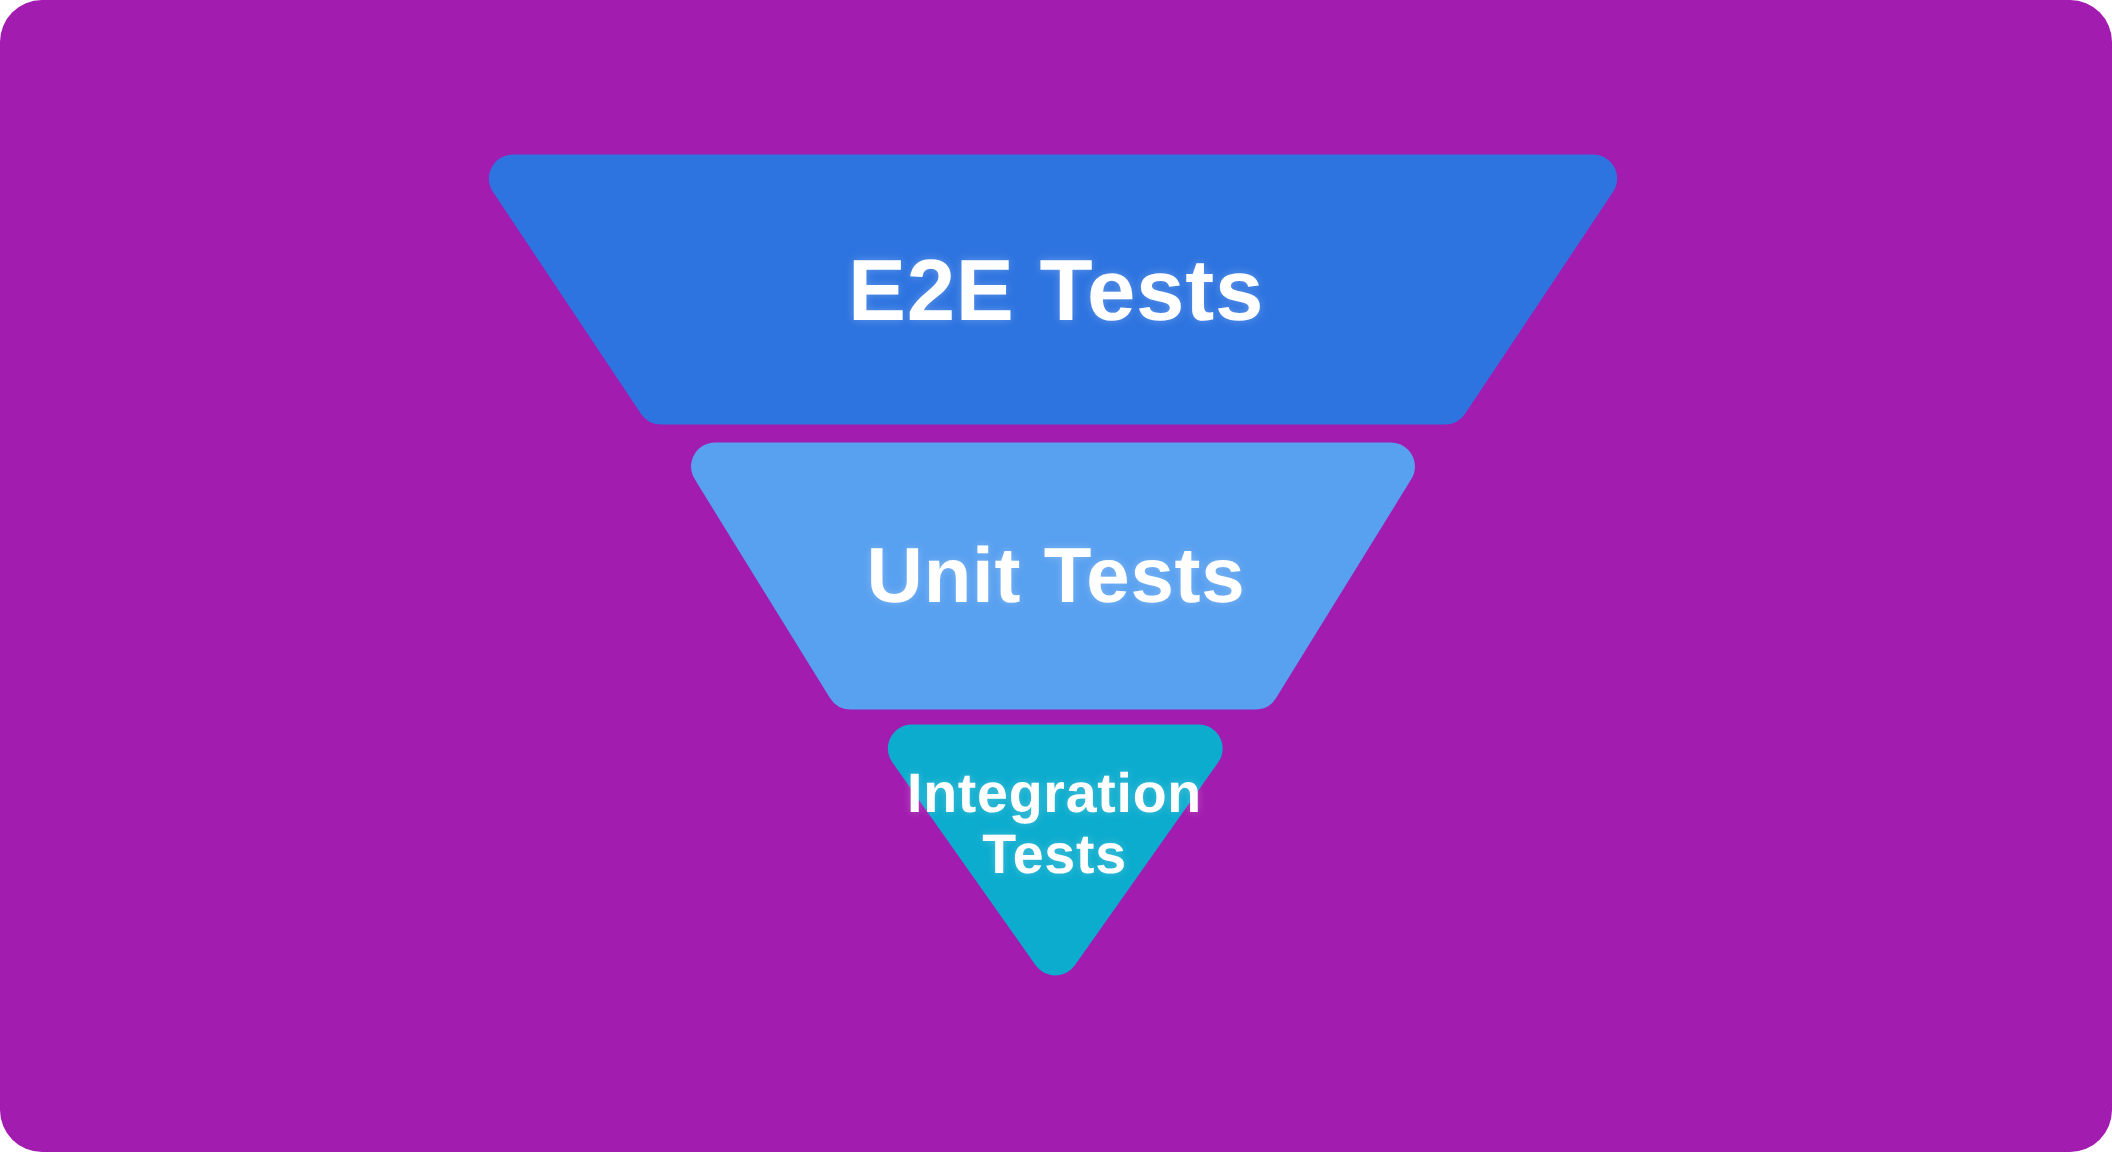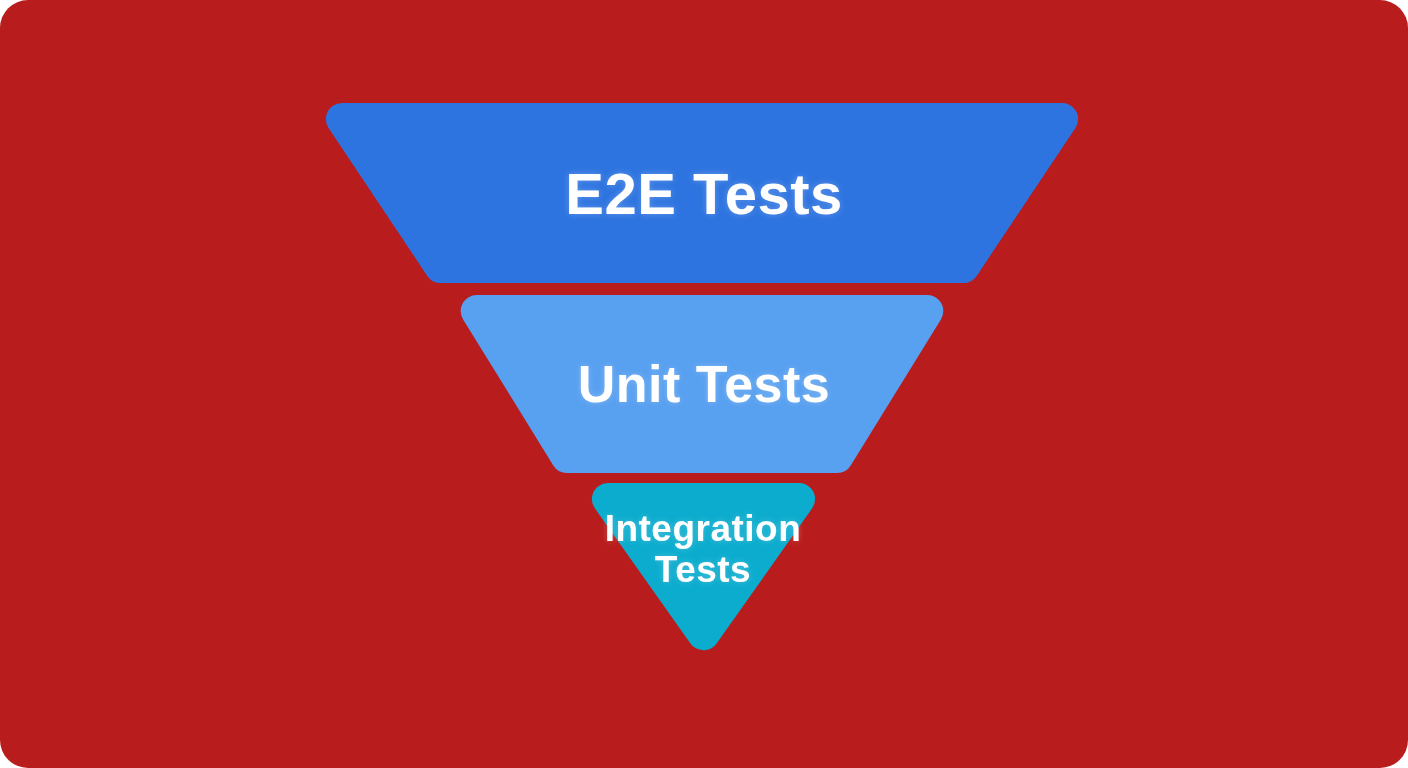--- a/index.html
+++ b/index.html
@@ -45,21 +45,21 @@
   .tier-label.t1 { top: 103px; height: 180px; font-size: 58px; }
   .tier-label.t2 { top: 295px; height: 178px; font-size: 52px; }
   .tier-label.t3 {
     top: 483px; height: 132px; font-size: 37px; line-height: 41px;
     left: 573px; width: 260px;
   }
 </style>
 </head>
 <body>
 
-<div class="canvas" style="background: #b91c1c;">
+<div class="canvas" style="background: #a21caf;">
   <svg class="funnel-svg" viewBox="0 0 1408 768" aria-hidden="true">
     <polygon points="341.9,119 1062.1,119 963.4,267 440.6,267" fill="#2E74E0" stroke="#2E74E0"></polygon>
     <polygon points="476.7,311 927.3,311 837.1,457 566.9,457" fill="#58A0F0" stroke="#58A0F0"></polygon>
     <polygon points="607.9,499 799.1,499 703.5,634.3" fill="#0CACCE" stroke="#0CACCE"></polygon>
   </svg>
 
   <div class="tier-label t1">E2E Tests</div>
   <div class="tier-label t2">Unit Tests</div>
   <div class="tier-label t3">Integration Tests</div>
 </div>

